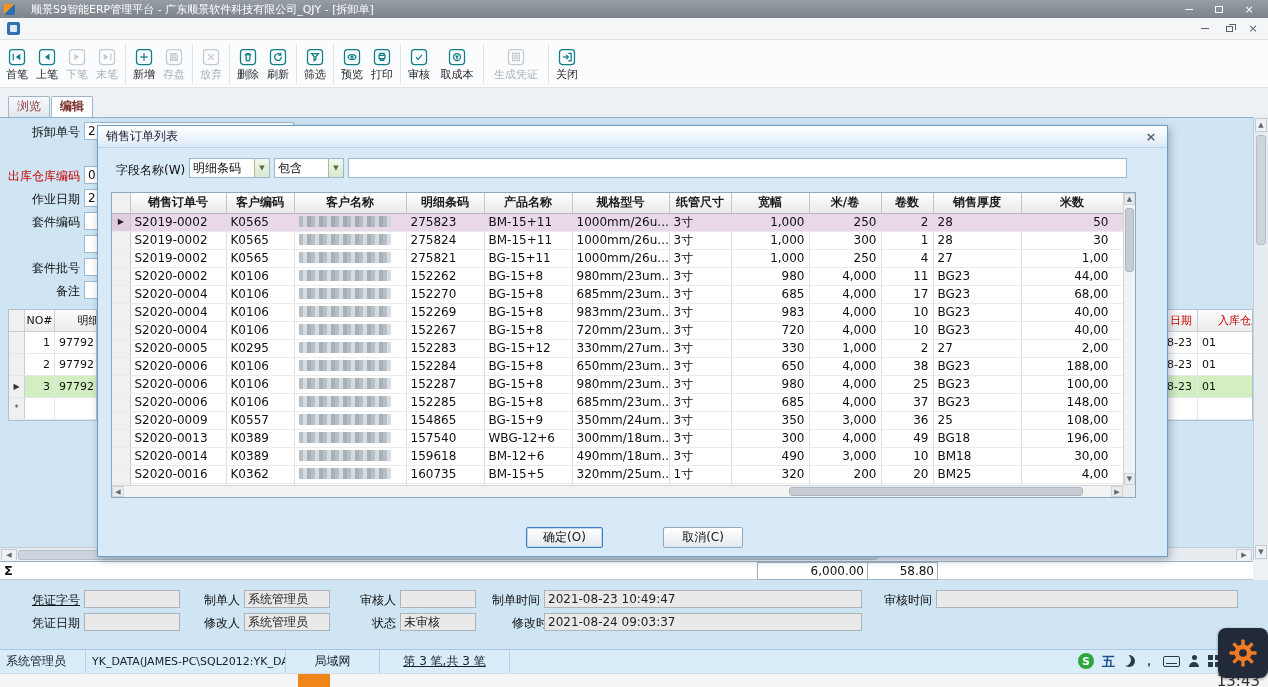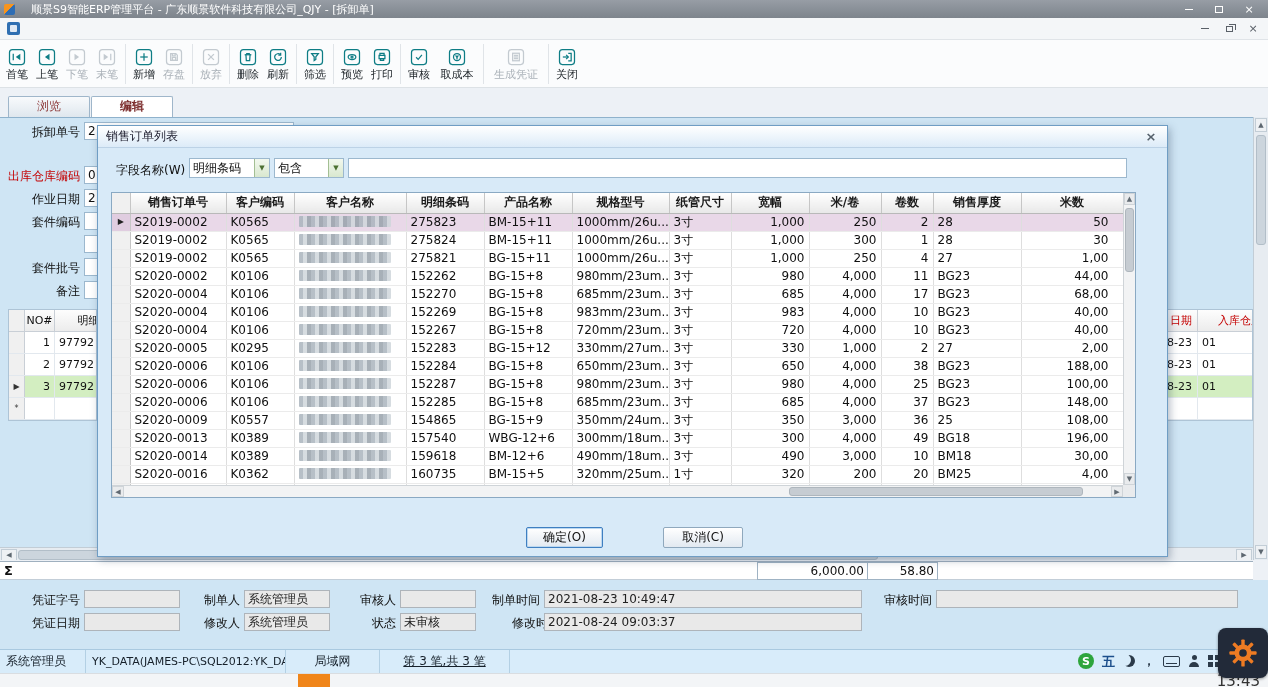--- a/index.html
+++ b/index.html
@@ -40,21 +40,21 @@
   .tb-ico svg{width:20px;height:20px;display:block}
   .tb-ico svg *{fill:none;stroke:currentColor;stroke-width:1.5}
   .tb-ico svg polygon{fill:currentColor;stroke:none}
   .tb-btn .lbl{font-size:11px;line-height:11px;color:#20262b;white-space:nowrap}
   .tb-btn.disabled{color:#c3cad0}
   .tb-btn.disabled .lbl{color:#aab1b8}
   .tb-sep{width:1px;height:40px;background:#e0e4e8;margin:0 3px;flex:none}
 
   
   .tabstrip{position:absolute;left:8px;top:96px;height:21px;display:flex;gap:1px;z-index:2}
-  .tab{padding:0 28px;line-height:19px;border:1px solid #9fb6ca;border-bottom:none;
+  .tab{padding:0 8px;line-height:19px;border:1px solid #9fb6ca;border-bottom:none;
        border-radius:2px 2px 0 0;background:linear-gradient(#f8fafc,#dfe7ee);color:#8d3a3a;white-space:nowrap}
   .tab.active{background:#fff;font-weight:bold;color:#7c2d2d}
 
   
   .content{position:absolute;left:0;top:117px;width:1253px;height:443px;background:#cfe5f4;
            border-top:1px solid #8fb2cc;overflow:hidden}
   .fld-label{position:absolute;left:0;width:80px;text-align:right;line-height:18px;white-space:nowrap}
   .fld-label.red{color:#c40000}
   .fld-input{position:absolute;left:84px;width:210px;height:18px;background:#fff;
              border:1px solid #9cb8ce;line-height:16px;padding:0 3px;overflow:hidden}
@@ -784,21 +784,21 @@
     <button class="btn cancel">取消(C)</button>
   </div>
 
   <div class="sumrow">
     <span class="sigma">Σ</span>
     <span class="sum-cell" id="sum1">6,000.00</span>
     <span class="sum-cell" id="sum2">58.80</span>
   </div>
 
   <div class="bform" id="bform">
-      <div class="bf-label" style="left: 0px; width: 80px; top: 11px;">凭证字号</div>
+      <div class="bf-label" style="left: 0px; width: 80px; top: 11px; text-decoration: underline;">凭证字号</div>
       <div class="bf-input" style="left: 84px; width: 96px; top: 10px;"></div>
       <div class="bf-label" style="left: 164px; width: 76px; top: 11px;">制单人</div>
       <div class="bf-input" style="left: 244px; width: 86px; top: 10px;">系统管理员</div>
       <div class="bf-label" style="left: 320px; width: 76px; top: 11px;">审核人</div>
       <div class="bf-input" style="left: 400px; width: 76px; top: 10px;"></div>
       <div class="bf-label" style="left: 466px; width: 74px; top: 11px;">制单时间</div>
       <div class="bf-input" style="left: 544px; width: 318px; top: 10px;">2021-08-23 10:49:47</div>
       <div class="bf-label" style="left: 852px; width: 80px; top: 11px;">审核时间</div>
       <div class="bf-input" style="left: 936px; width: 302px; top: 10px;"></div>
       <div class="bf-label" style="left: 0px; width: 80px; top: 34px;">凭证日期</div>

